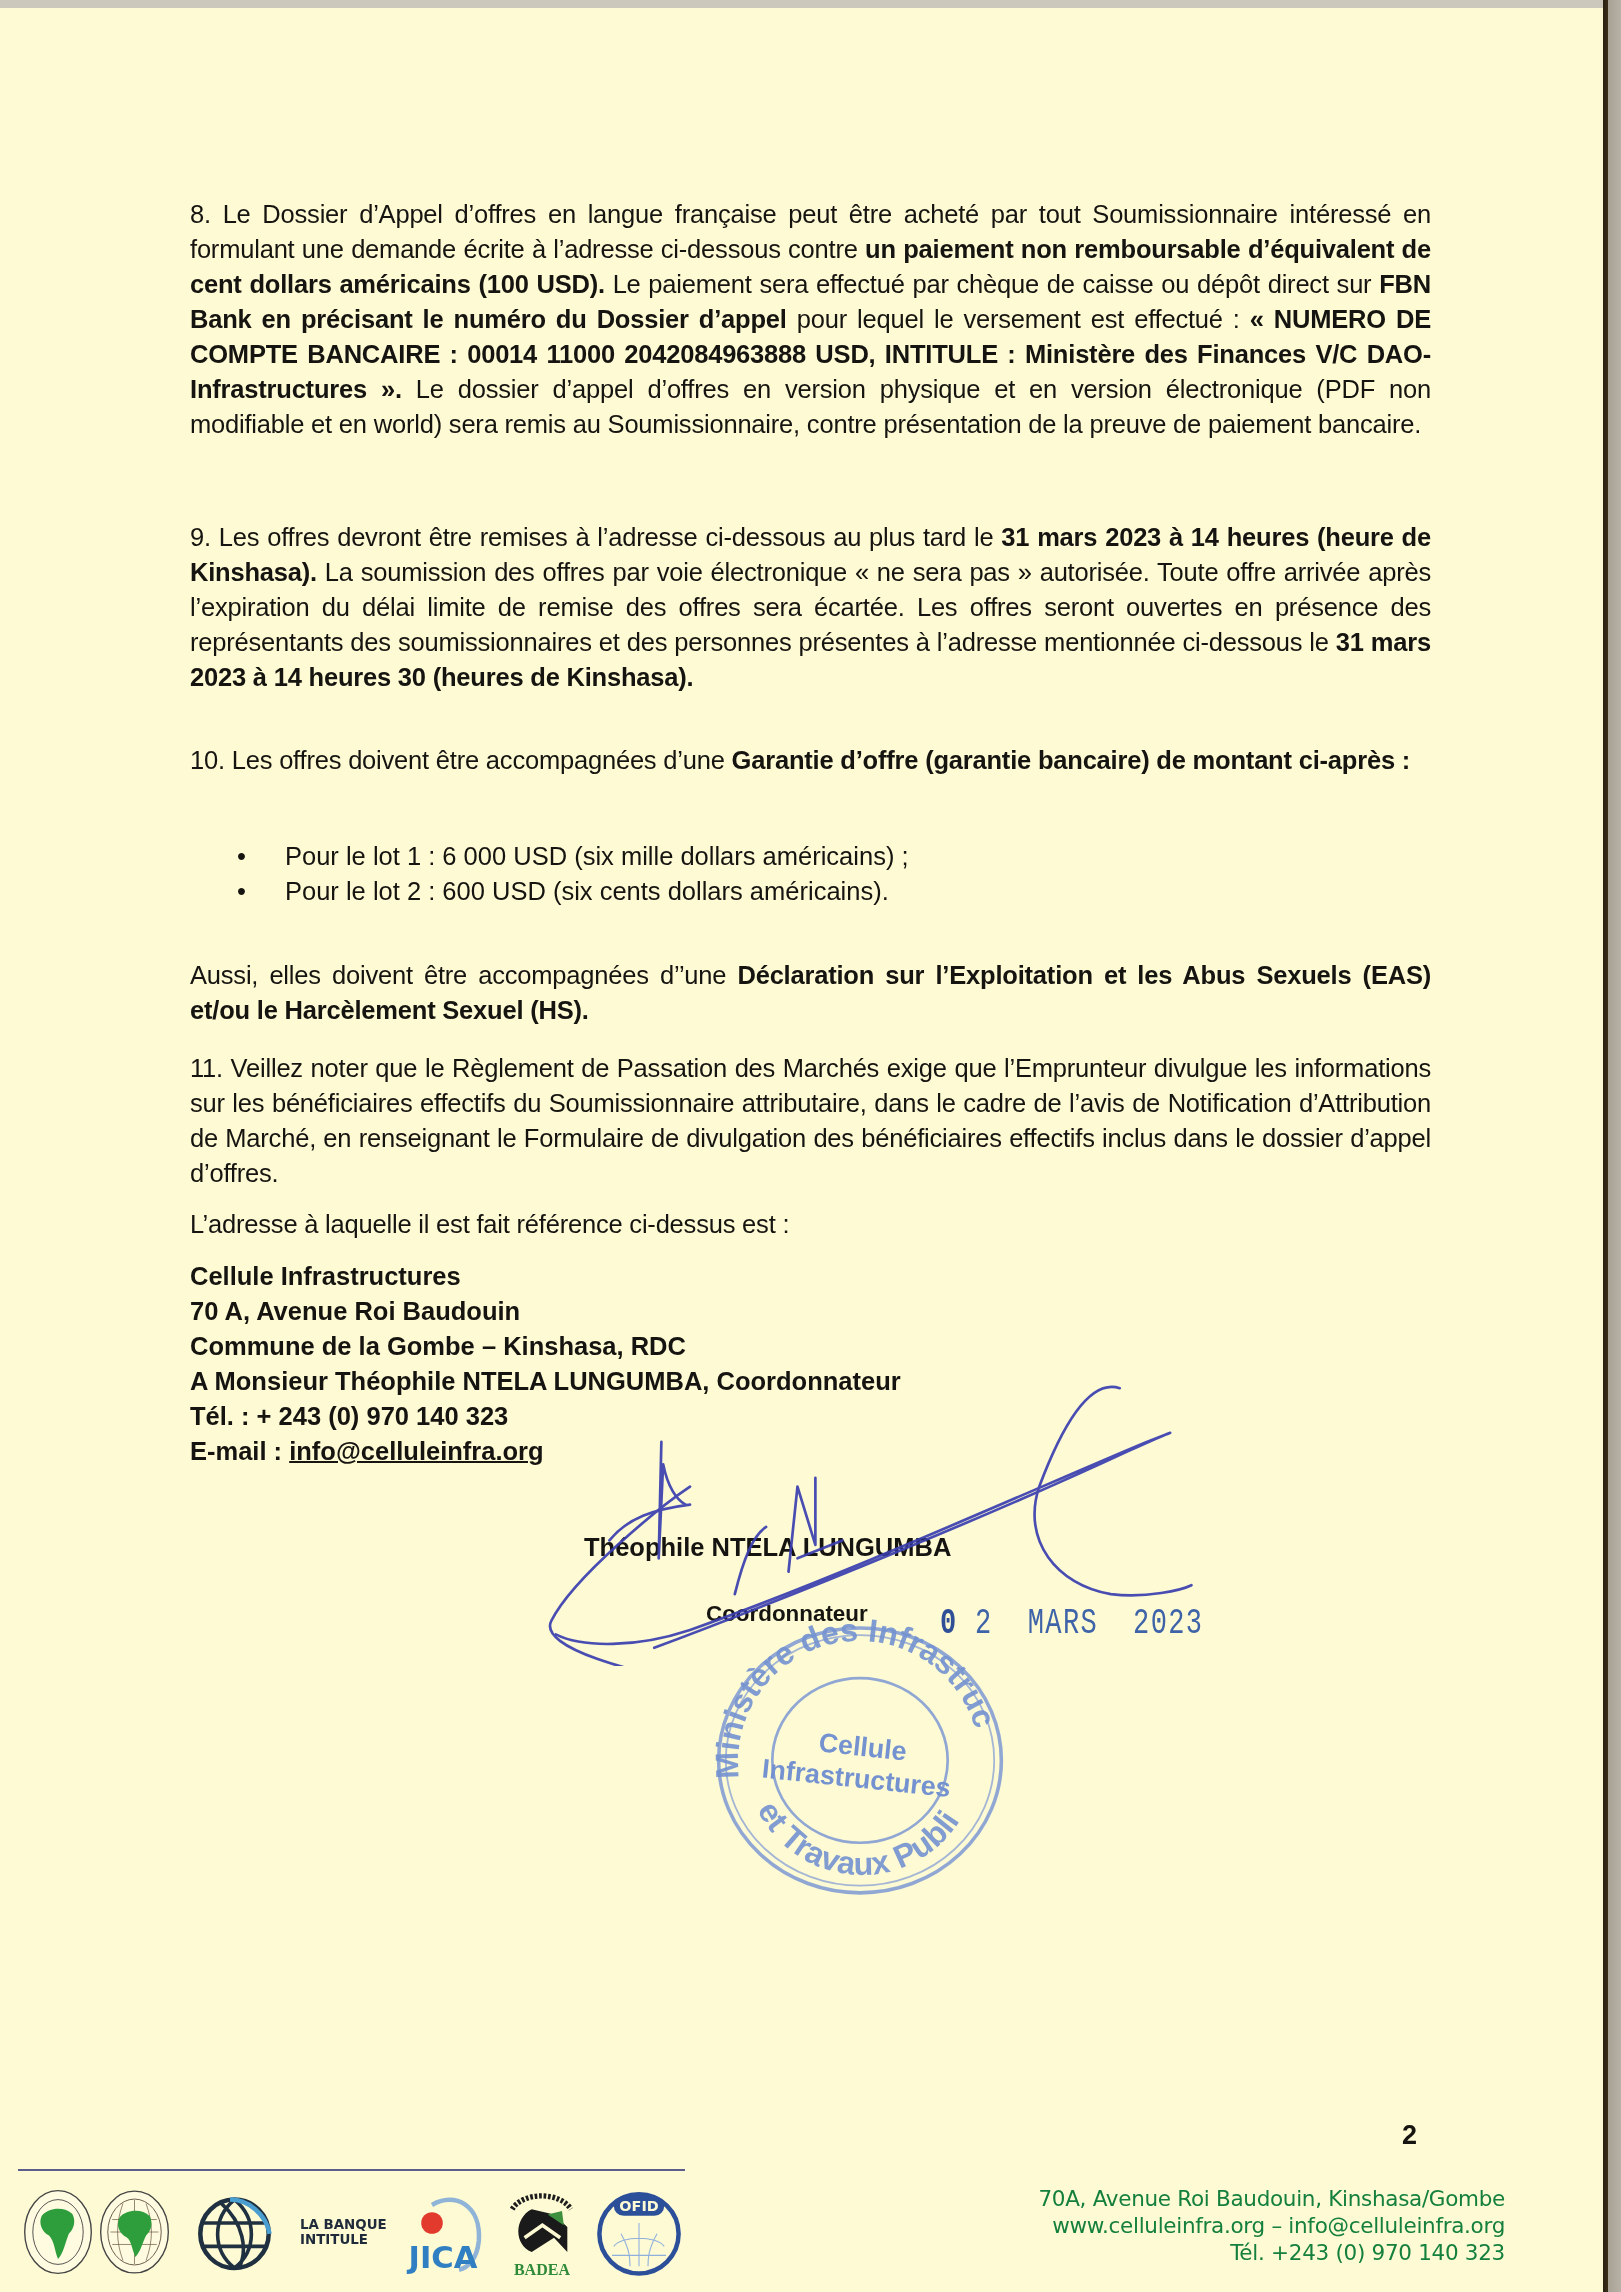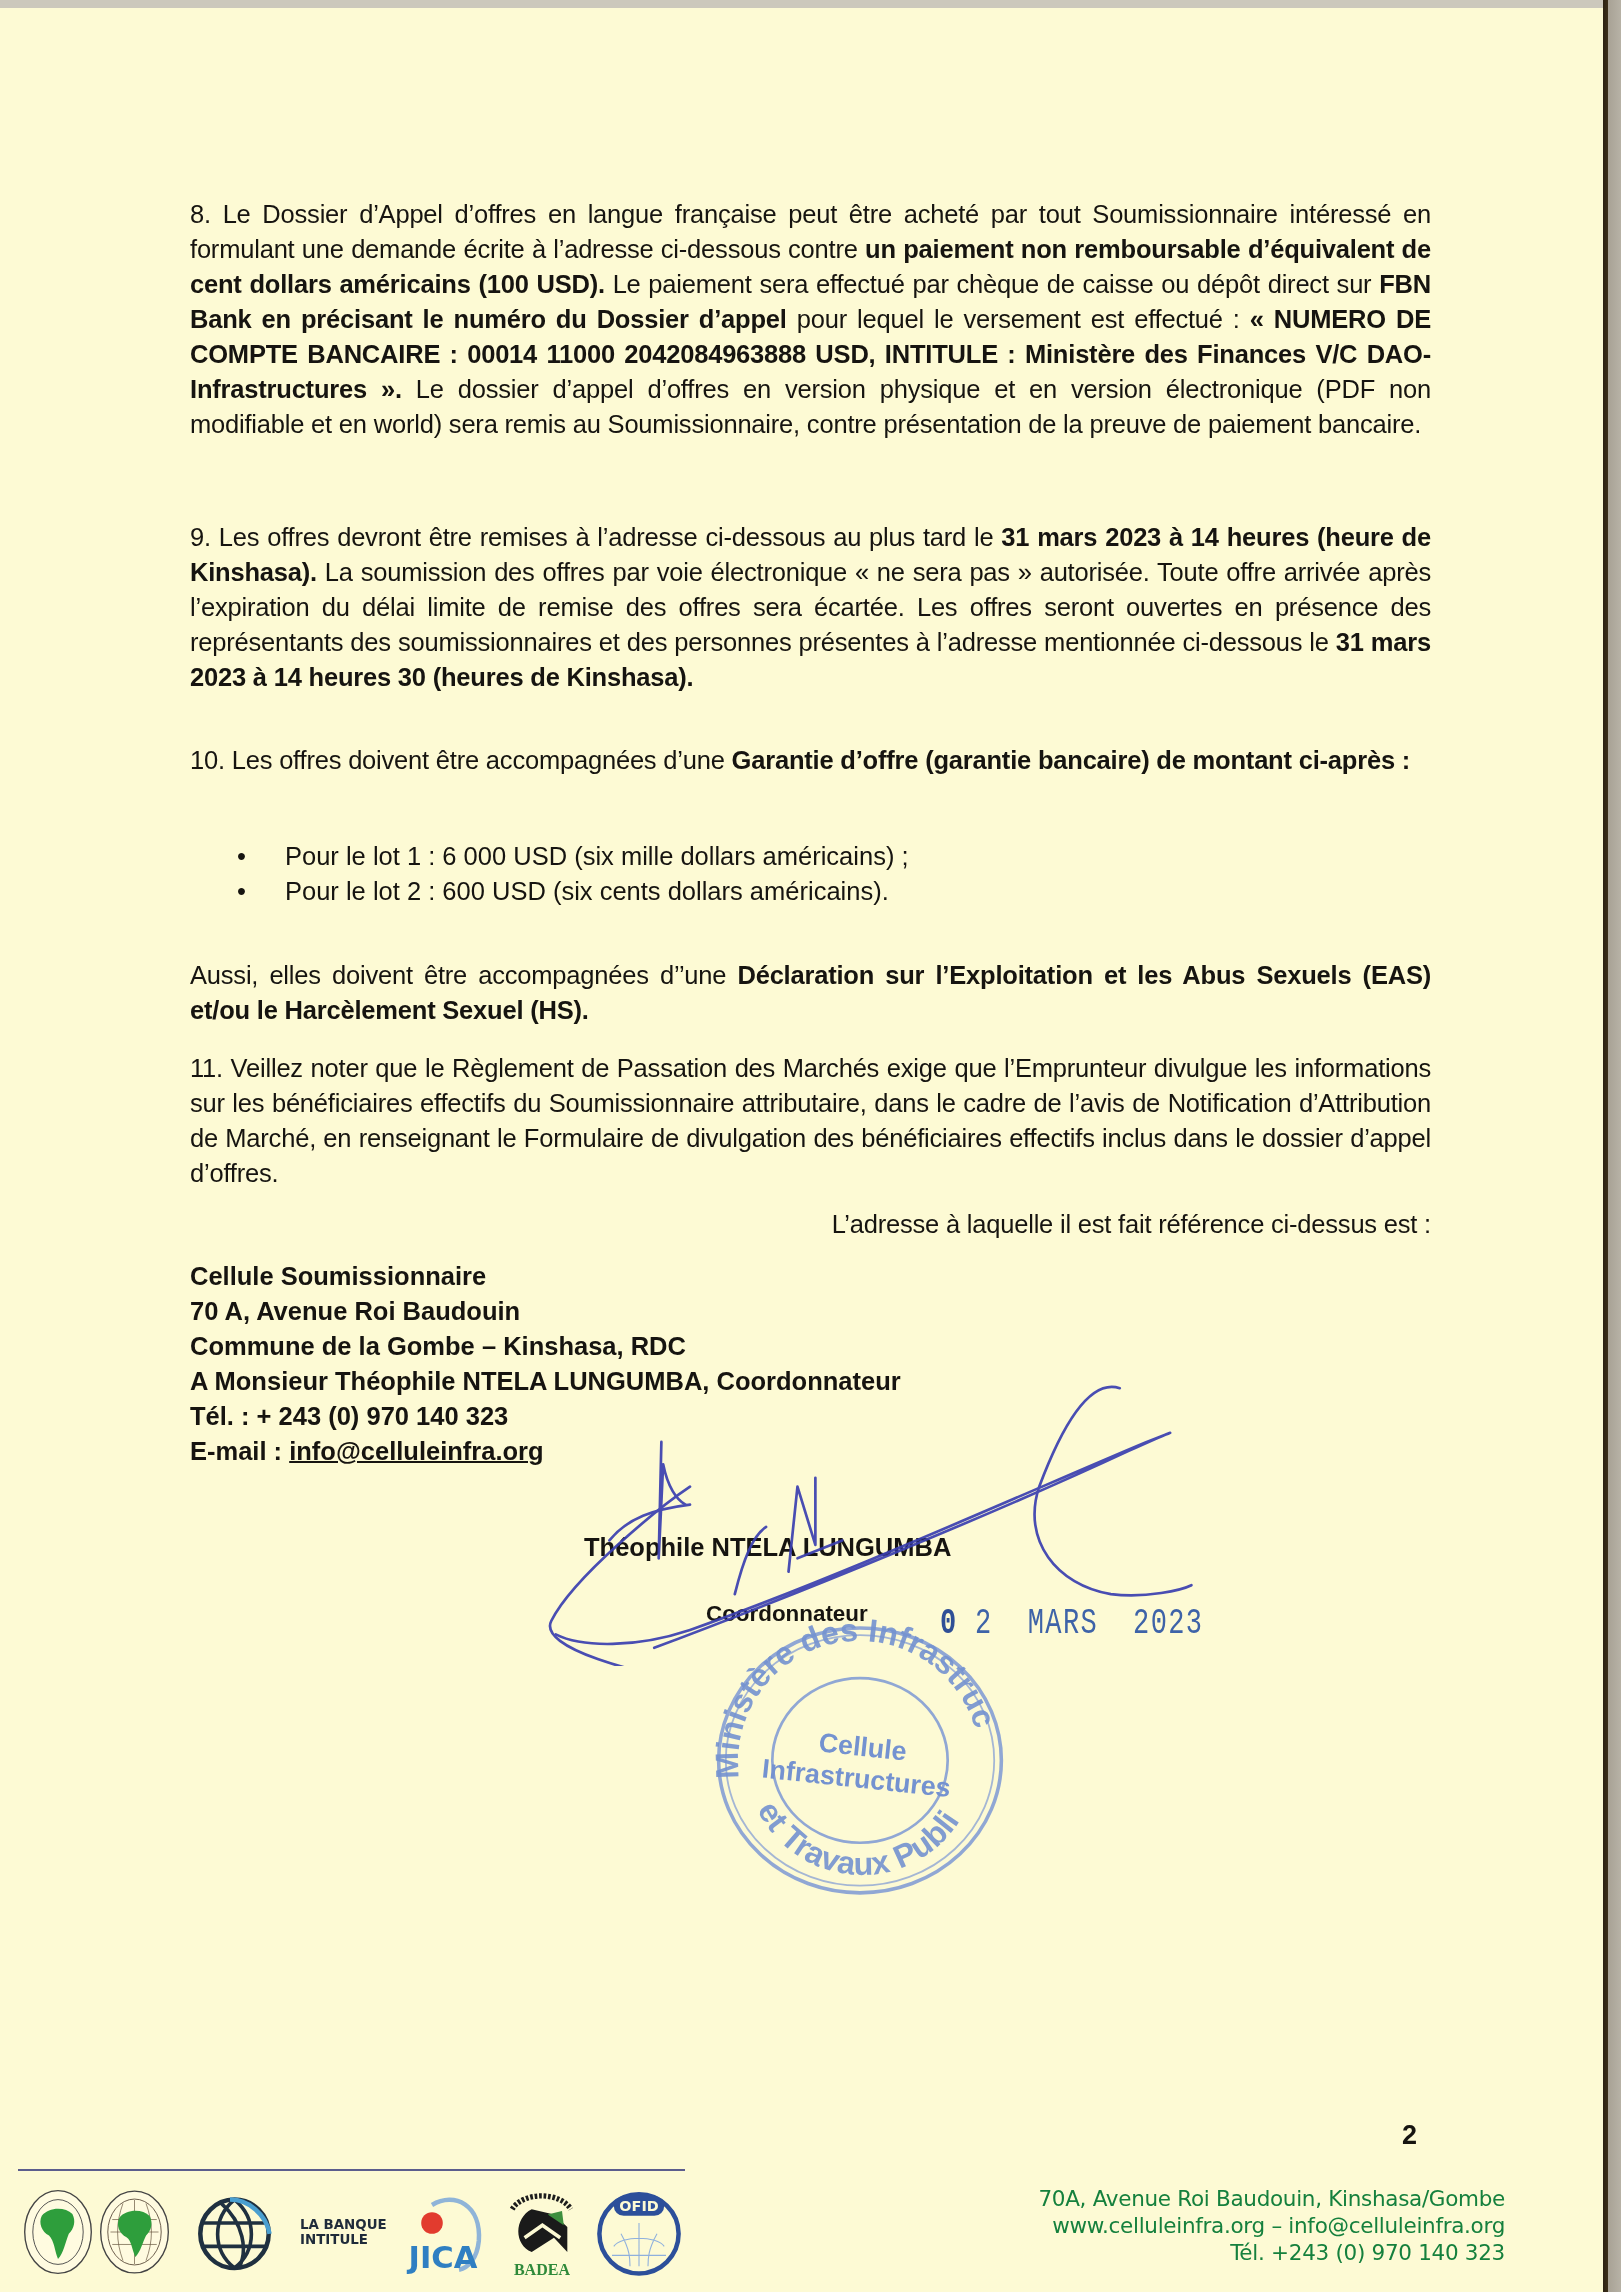--- a/index.html
+++ b/index.html
@@ -21,21 +21,21 @@
     }
     .body-text b { font-weight: bold; }
     #p8 { top: 197px; }
     #p9 { top: 520px; }
     #p10 { top: 743px; }
     .bullets { position: absolute; left: 237px; top: 839px; font-size: 25.5px; line-height: 35px; font-weight: normal; list-style: none; margin: 0; padding: 0; }
     .bullets li { position: relative; padding-left: 48px; }
     .bullets li::before { content: "•"; position: absolute; left: 0; top: 0; }
     #p-aussi { top: 958px; }
     #p11 { top: 1051px; }
-    #p-ref { top: 1207px; text-align: right; }
+    #p-ref { top: 1207px; text-align: left; }
 
     .address { position: absolute; left: 190px; top: 1259px; font-size: 25.5px; line-height: 35px; font-weight: bold; }
     .address .email-link { text-decoration: underline; text-decoration-thickness: 1.8px; color: #161410; }
 
     .sig-name { position: absolute; left: 584px; top: 1533px; font-size: 25.5px; font-weight: bold; }
     .sig-title { position: absolute; left: 706px; top: 1601px; font-size: 22.4px; font-weight: bold; }
     .date-stamp { position: absolute; left: 940px; top: 1603px; font-family: "Liberation Mono", monospace; color: #3e63a8; font-size: 36px; letter-spacing: 1.8px; transform: scaleX(0.75); transform-origin: left center; }
     .date-stamp .zero { font-weight: bold; color: #2f4f96; }
 
     .signature { position: absolute; left: 502px; top: 1379px; width: 770px; height: 287px; pointer-events: none; }
@@ -72,21 +72,21 @@
 
 <p class="body-text" id="p-aussi" style="margin:0;">
   <span>Aussi, elles doivent être accompagnées d’’une </span><b>Déclaration sur l’Exploitation et les Abus Sexuels (EAS) et/ou le Harcèlement Sexuel (HS).</b>
 </p>
 
 <p class="body-text" id="p11" style="margin:0;">11. Veillez noter que le Règlement de Passation des Marchés exige que l’Emprunteur divulgue les informations sur les bénéficiaires effectifs du Soumissionnaire attributaire, dans le cadre de l’avis de Notification d’Attribution de Marché, en renseignant le Formulaire de divulgation des bénéficiaires effectifs inclus dans le dossier d’appel d’offres.</p>
 
 <p class="body-text" id="p-ref" style="margin:0;">L’adresse à laquelle il est fait référence ci-dessus est :</p>
 
 <div class="address">
-  <div>Cellule Soumissionnaire</div>
+  <div>Cellule Infrastructures</div>
   <div>70 A, Avenue Roi Baudouin</div>
   <div>Commune de la Gombe – Kinshasa, RDC</div>
   <div>A Monsieur Théophile NTELA LUNGUMBA, Coordonnateur</div>
   <div>Tél. : + 243 (0) 970 140 323</div>
   <div><span>E-mail : </span><a class="email-link">info@celluleinfra.org</a></div>
 </div>
 
 <svg class="seal" viewBox="0 0 380 330">
   <defs>
     <path id="sealTopArc" d="M 55 200 A 135 135 0 0 1 320 150"></path>

